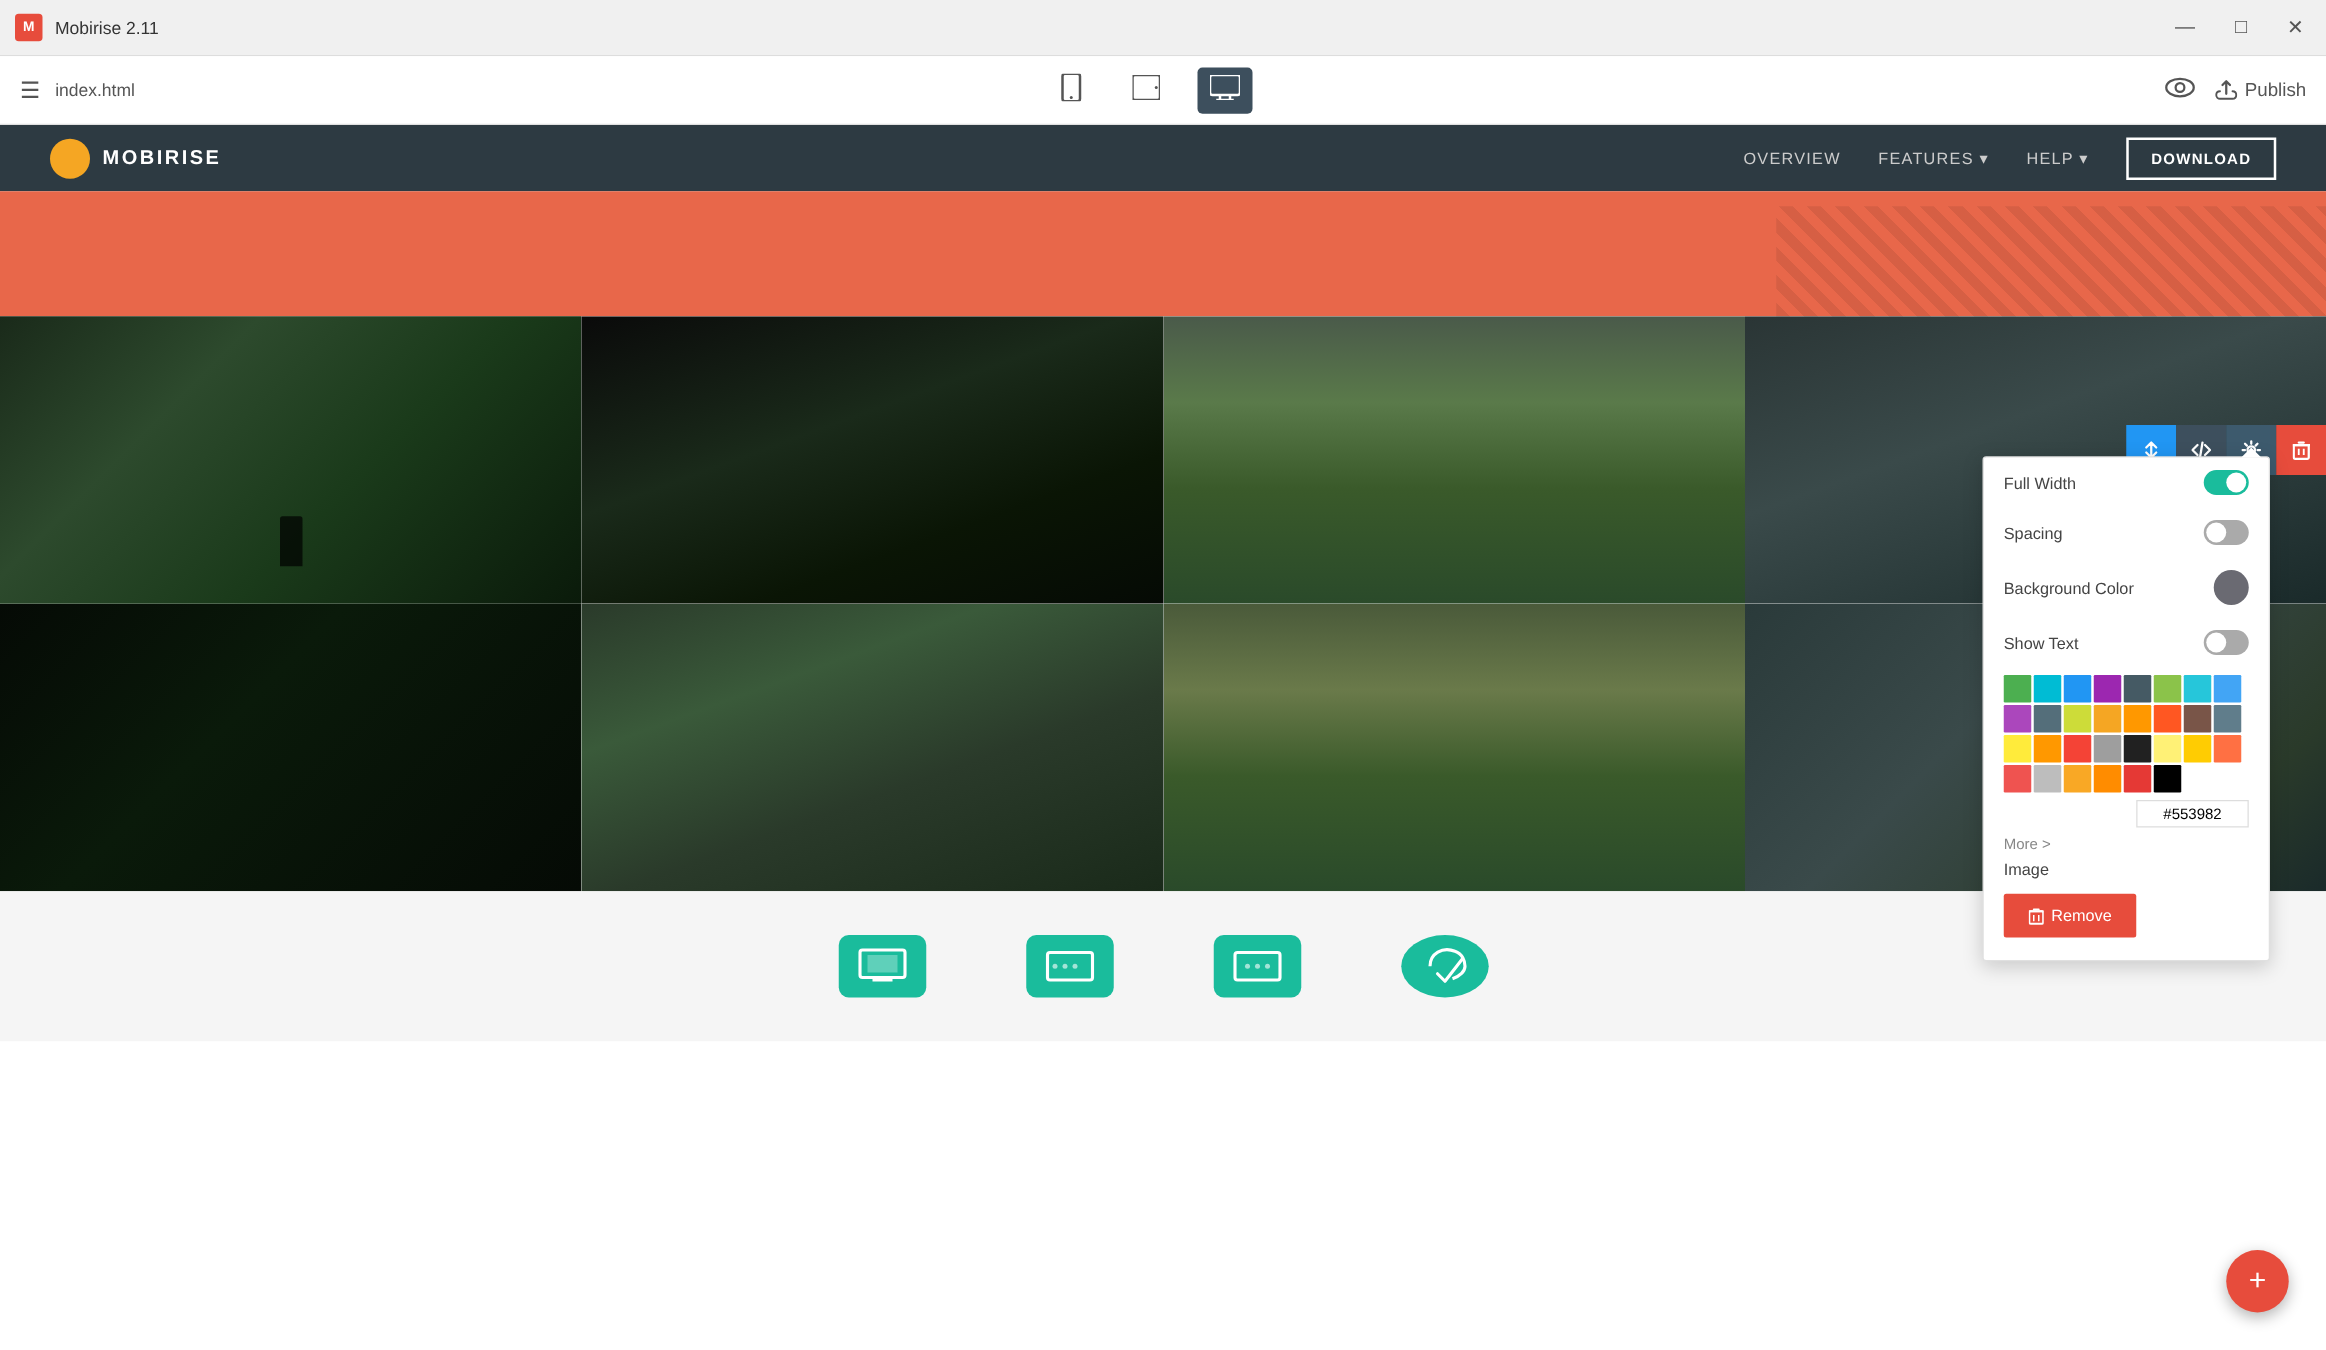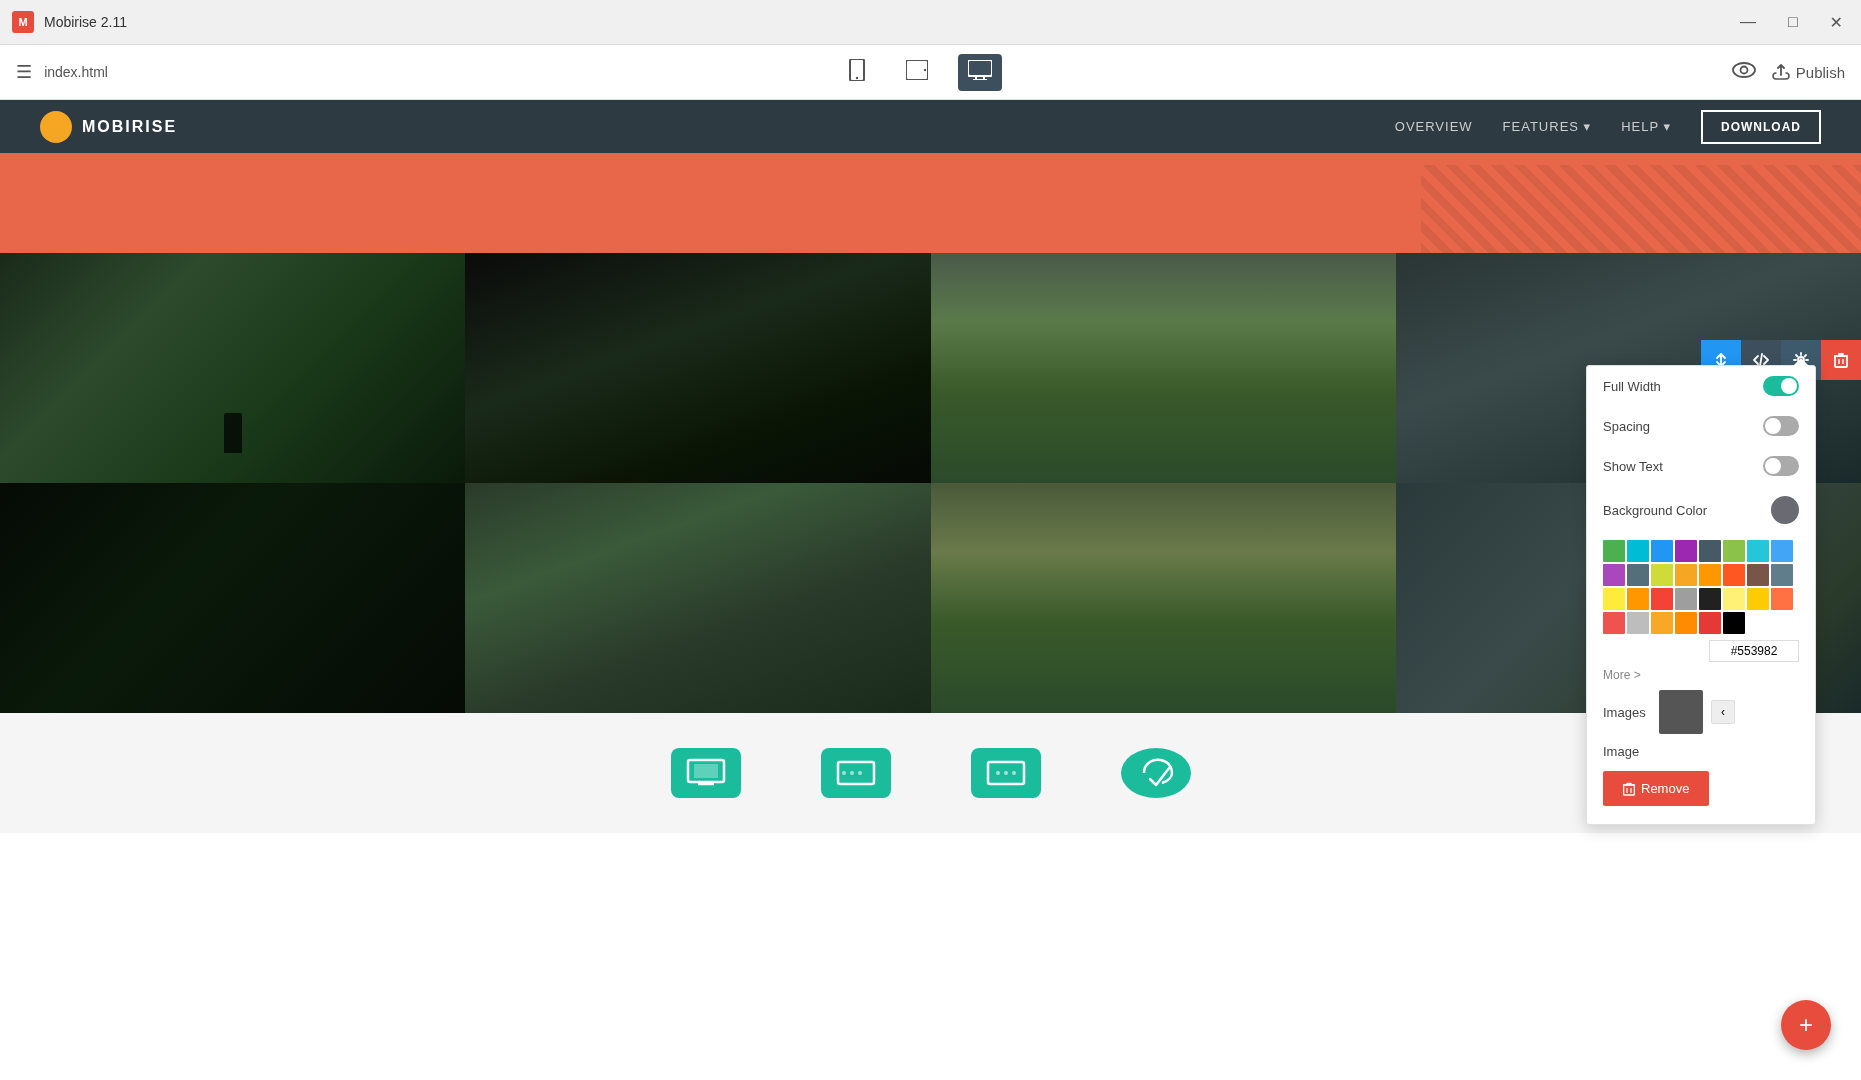--- a/index.html
+++ b/index.html
@@ -497,29 +497,29 @@
     </div>
 
     <div class="settings-row">
       <span>Spacing</span>
       <div class="toggle off">
         <div class="toggle-knob"></div>
       </div>
     </div>
 
     <div class="settings-row">
+      <span>Background Color</span>
+      <div style="width:28px;height:28px;background:#6a6a72;border-radius:50%;cursor:pointer;"></div>
+    </div>
+
+    <div class="settings-row">
       <span>Show Text</span>
       <div class="toggle off">
         <div class="toggle-knob"></div>
       </div>
-    </div>
-
-    <div class="settings-row">
-      <span>Background Color</span>
-      <div style="width:28px;height:28px;background:#6a6a72;border-radius:50%;cursor:pointer;"></div>
     </div>
 
     <div class="color-picker-section">
       <div class="color-grid">
         <div class="color-swatch" style="background:#4CAF50;"></div>
         <div class="color-swatch" style="background:#00BCD4;"></div>
         <div class="color-swatch" style="background:#2196F3;"></div>
         <div class="color-swatch" style="background:#9C27B0;"></div>
         <div class="color-swatch" style="background:#455A64;"></div>
         <div class="color-swatch" style="background:#8BC34A;"></div>
@@ -552,25 +552,20 @@
         <div class="color-swatch" style="background:#000000;"></div>
       </div>
 
       <div class="color-input-row">
         <input class="color-hex-input" type="text" value="#553982" style="">
       </div>
     </div>
 
     <div class="more-link">More &gt;</div>
 
-    <div class="images-row">
-      <span class="images-label">Images</span>
-      <div class="image-thumb forest-2" style="width:44px;height:44px;"></div>
-      <button class="image-nav-btn">‹</button>
-    </div>
 
     <div class="image-label-row">
       <span class="images-label">Image</span>
     </div>
 
     <button class="remove-btn">
       <svg width="12" height="14" viewBox="0 0 12 14">
         <rect x="0.5" y="3" width="11" height="10" rx="1" fill="none" stroke="white" stroke-width="1.5"></rect>
         <line x1="0" y1="3" x2="12" y2="3" stroke="white" stroke-width="1.5"></line>
         <path d="M4 1.5 L8 1.5" stroke="white" stroke-width="1.5" stroke-linecap="round"></path>

